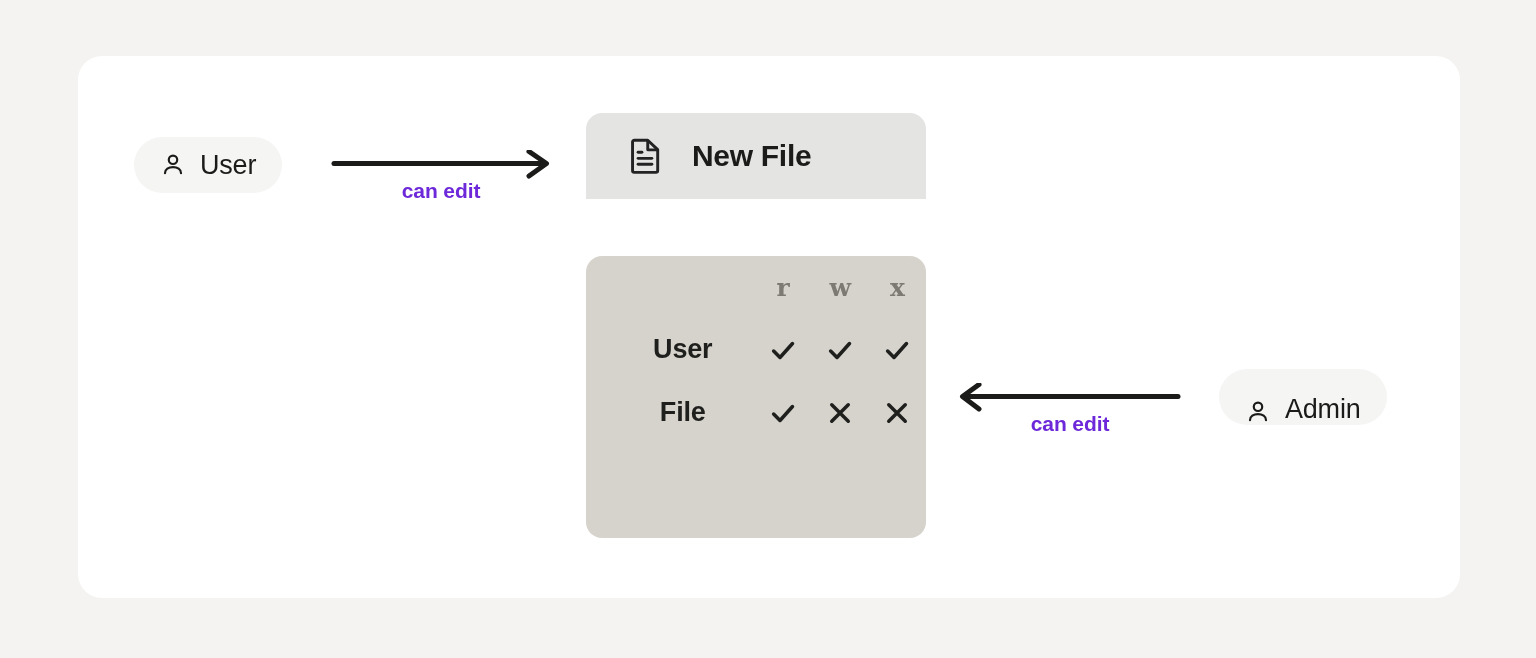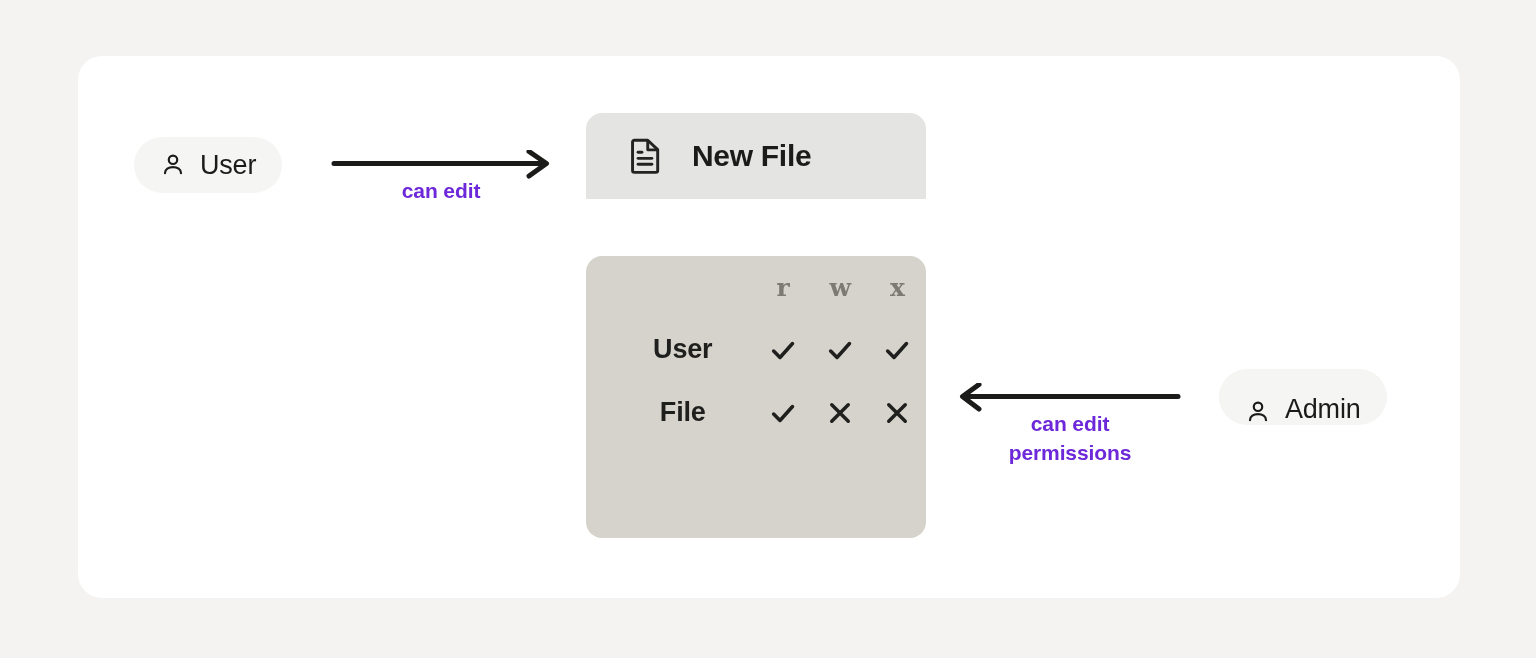--- a/index.html
+++ b/index.html
@@ -256,17 +256,16 @@
     </div>
   </div>
 
   <div id="arrow-admin-to-perms" class="arrow-group">
     <svg class="arrow-svg" width="224" height="34" viewBox="0 0 224 34" fill="none">
       <path d="M8 13.5H220" stroke="#1b1b1a" stroke-width="5" stroke-linecap="round"></path>
       <path d="M21 1.5 4.5 13.5 21 26" stroke="#1b1b1a" stroke-width="5" stroke-linecap="round" stroke-linejoin="round"></path>
     </svg>
     <div class="arrow-label">
       <div>can edit</div>
-      <div>permissions</div>
     </div>
   </div>
 
 </div>
 
 </body></html>

